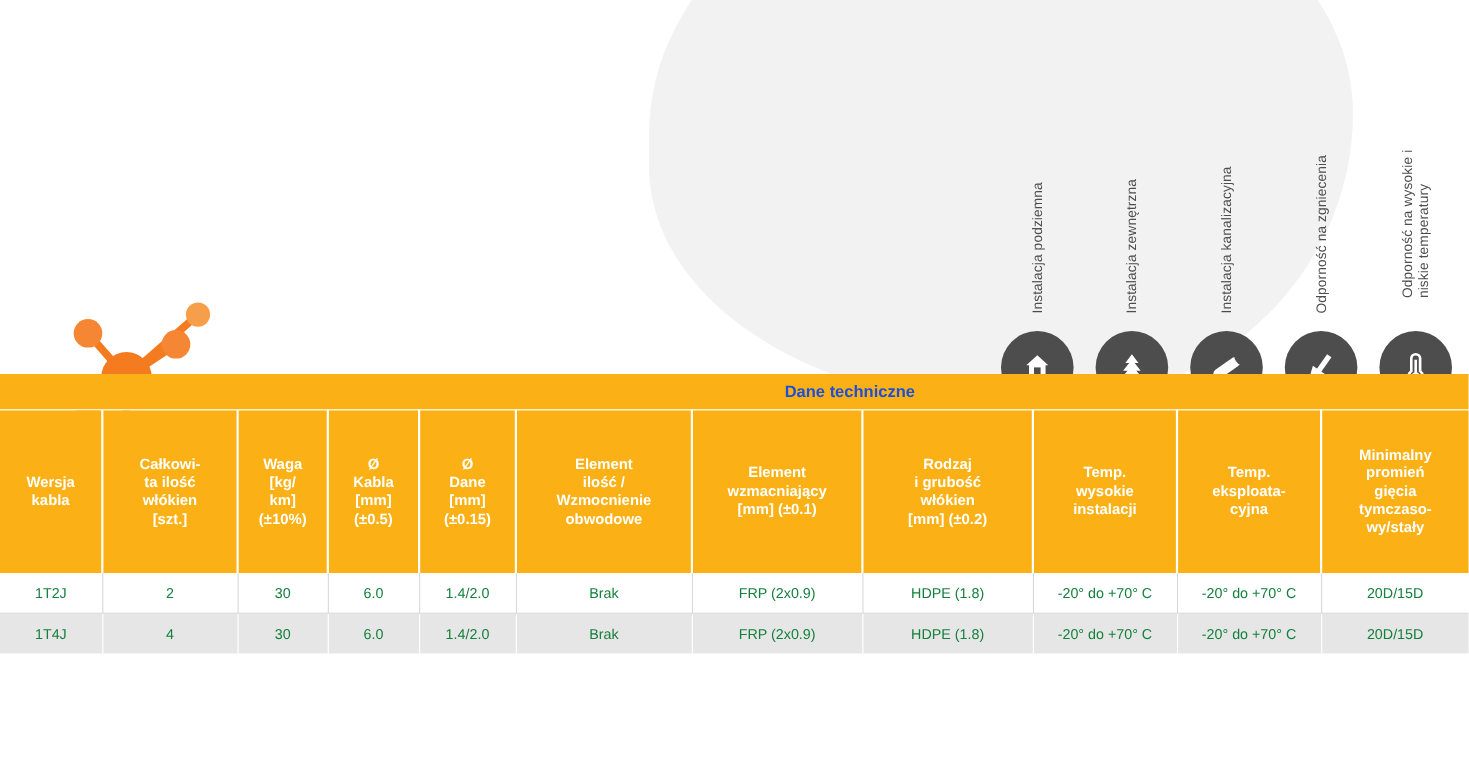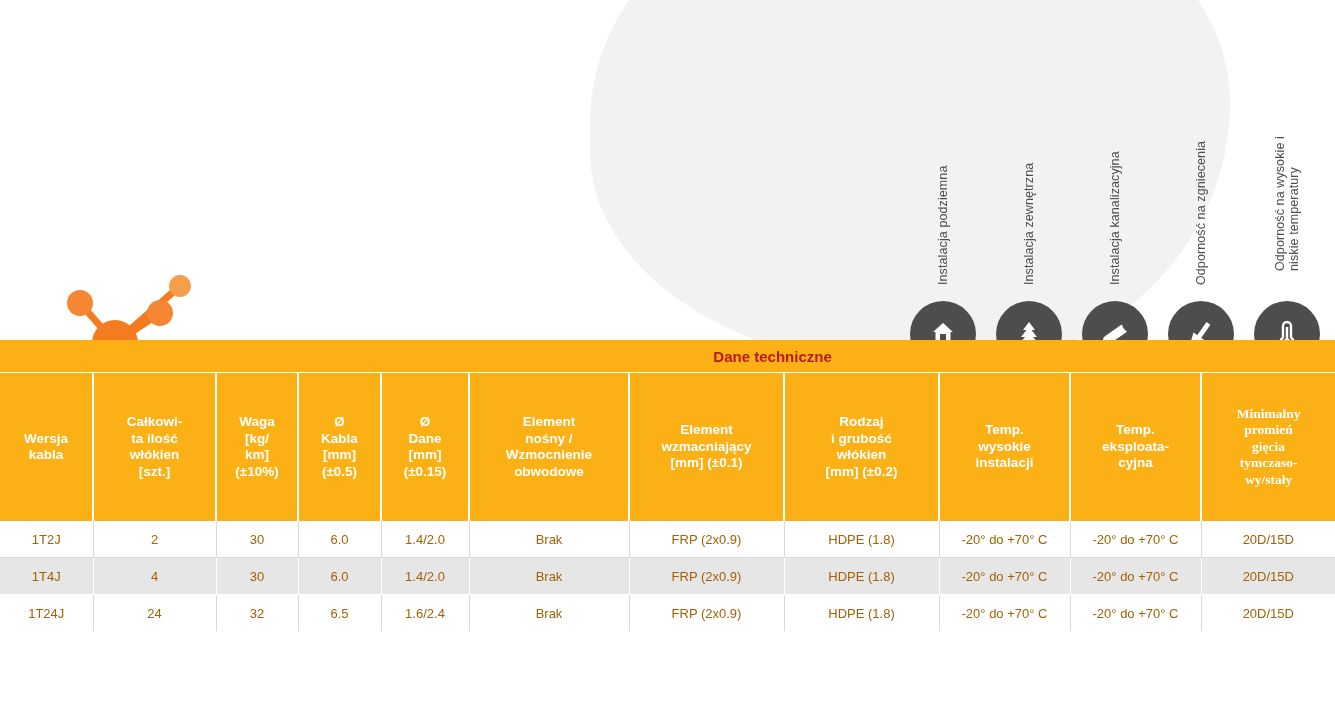--- a/index.html
+++ b/index.html
@@ -97,21 +97,21 @@
     width: 1335px;
     table-layout: fixed;
   }
   table.spec td, table.spec th {
     padding: 0;
     margin: 0;
   }
   .title-row td {
     background: #FBB116;
     height: 32px;
-    color: #b91c1c;
+    color: #1d4ed8;
     font-weight: bold;
     font-size: 15px;
     padding-left: 14px;
     vertical-align: middle;
   }
   .title-row td.title-cell {
     padding-left: 0;
   }
   .title-inner {
     padding-left: 210px;
@@ -121,26 +121,26 @@
     color: #ffffff;
     font-weight: bold;
     font-size: 13.5px;
     line-height: 16.5px;
     text-align: center;
     vertical-align: middle;
     height: 148px;
     border-right: 2px solid #ffffff;
     padding: 2px 3px;
   }
-  .head-row th:last-child { border-right: none; font-family: Liberation Serif, serif; }
+  .head-row th:last-child { border-right: none; }
 
   tbody tr td {
     text-align: center;
     font-size: 13px;
-    color: #a16207;
+    color: #15803d;
     height: 36px;
     border-right: 1px solid #ffffff;
     border-bottom: 1px solid #ffffff;
   }
   tbody tr td:last-child { border-right: none; }
   tbody tr.odd td { background: #ffffff; }
   tbody tr.even td { background: #e6e6e6; text-align: center; }
   tbody tr:last-child td { border-bottom: none; }
 
   
@@ -252,21 +252,21 @@
       <td class="title-cell" colspan="11">
         <div class="title-inner">Dane techniczne</div>
       </td>
     </tr>
     <tr class="head-row">
       <th><span>Wersja</span><br><span>kabla</span></th>
       <th><span>Całkowi-</span><br><span>ta ilość</span><br><span>włókien</span><br><span>[szt.]</span></th>
       <th><span>Waga</span><br><span>[kg/</span><br><span>km]</span><br><span>(±10%)</span></th>
       <th><span>Ø</span><br><span>Kabla</span><br><span>[mm]</span><br><span>(±0.5)</span></th>
       <th><span>Ø</span><br><span>Dane</span><br><span>[mm]</span><br><span>(±0.15)</span></th>
-      <th><span>Element</span><br><span>nośny /</span><br><span>Wzmocnienie</span><br><span>obwodowe</span></th>
+      <th><span>Element</span><br><span>ilość /</span><br><span>Wzmocnienie</span><br><span>obwodowe</span></th>
       <th><span>Element</span><br><span>wzmacniający</span><br><span>[mm] (±0.1)</span></th>
       <th><span>Rodzaj</span><br><span>i grubość</span><br><span>włókien</span><br><span>[mm] (±0.2)</span></th>
       <th><span>Temp.</span><br><span>wysokie</span><br><span>instalacji</span></th>
       <th><span>Temp.</span><br><span>eksploata-</span><br><span>cyjna</span></th>
       <th><span>Minimalny</span><br><span>promień</span><br><span>gięcia</span><br><span>tymczaso-</span><br><span>wy/stały</span></th>
     </tr>
     </tbody>
       <tbody>
       <tr class="odd">
         <td>1T2J</td>
@@ -287,28 +287,15 @@
         <td>30</td>
         <td>6.0</td>
         <td>1.4/2.0</td>
         <td>Brak</td>
         <td>FRP (2x0.9)</td>
         <td>HDPE (1.8)</td>
         <td>-20° do +70° C</td>
         <td>-20° do +70° C</td>
         <td>20D/15D</td>
       </tr>
-      <tr class="odd">
-        <td>1T24J</td>
-        <td>24</td>
-        <td>32</td>
-        <td>6.5</td>
-        <td>1.6/2.4</td>
-        <td>Brak</td>
-        <td>FRP (2x0.9)</td>
-        <td>HDPE (1.8)</td>
-        <td>-20° do +70° C</td>
-        <td>-20° do +70° C</td>
-        <td>20D/15D</td>
-      </tr>
     </tbody>
   </table>
 </div>
 
 </body></html>

